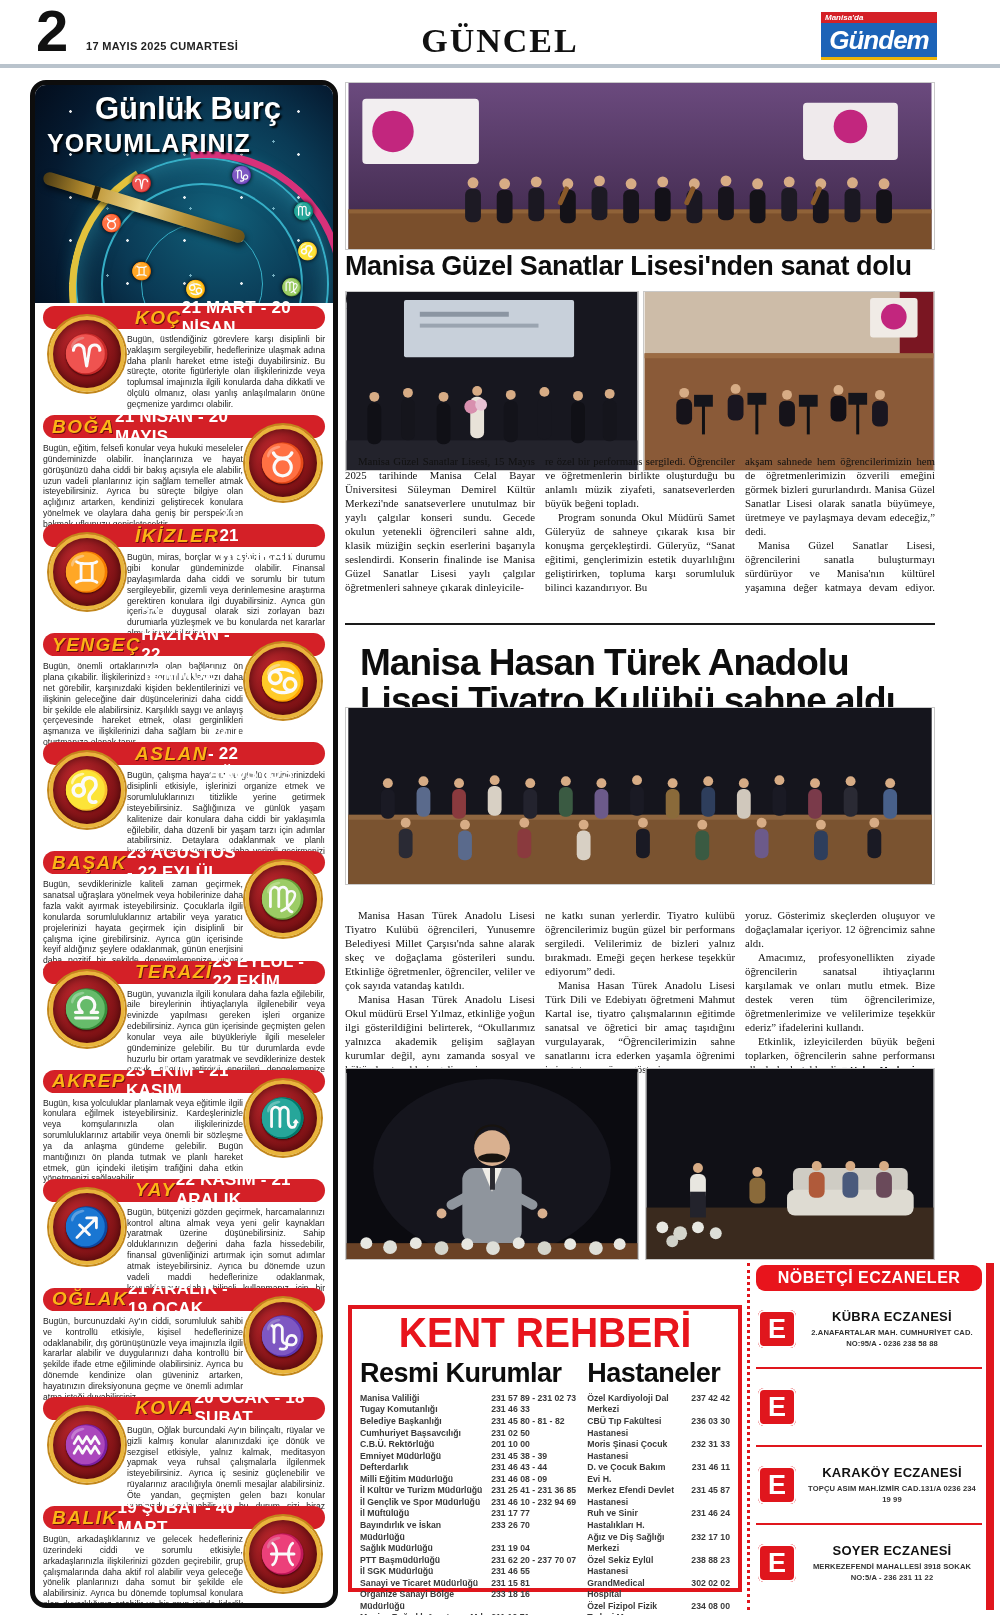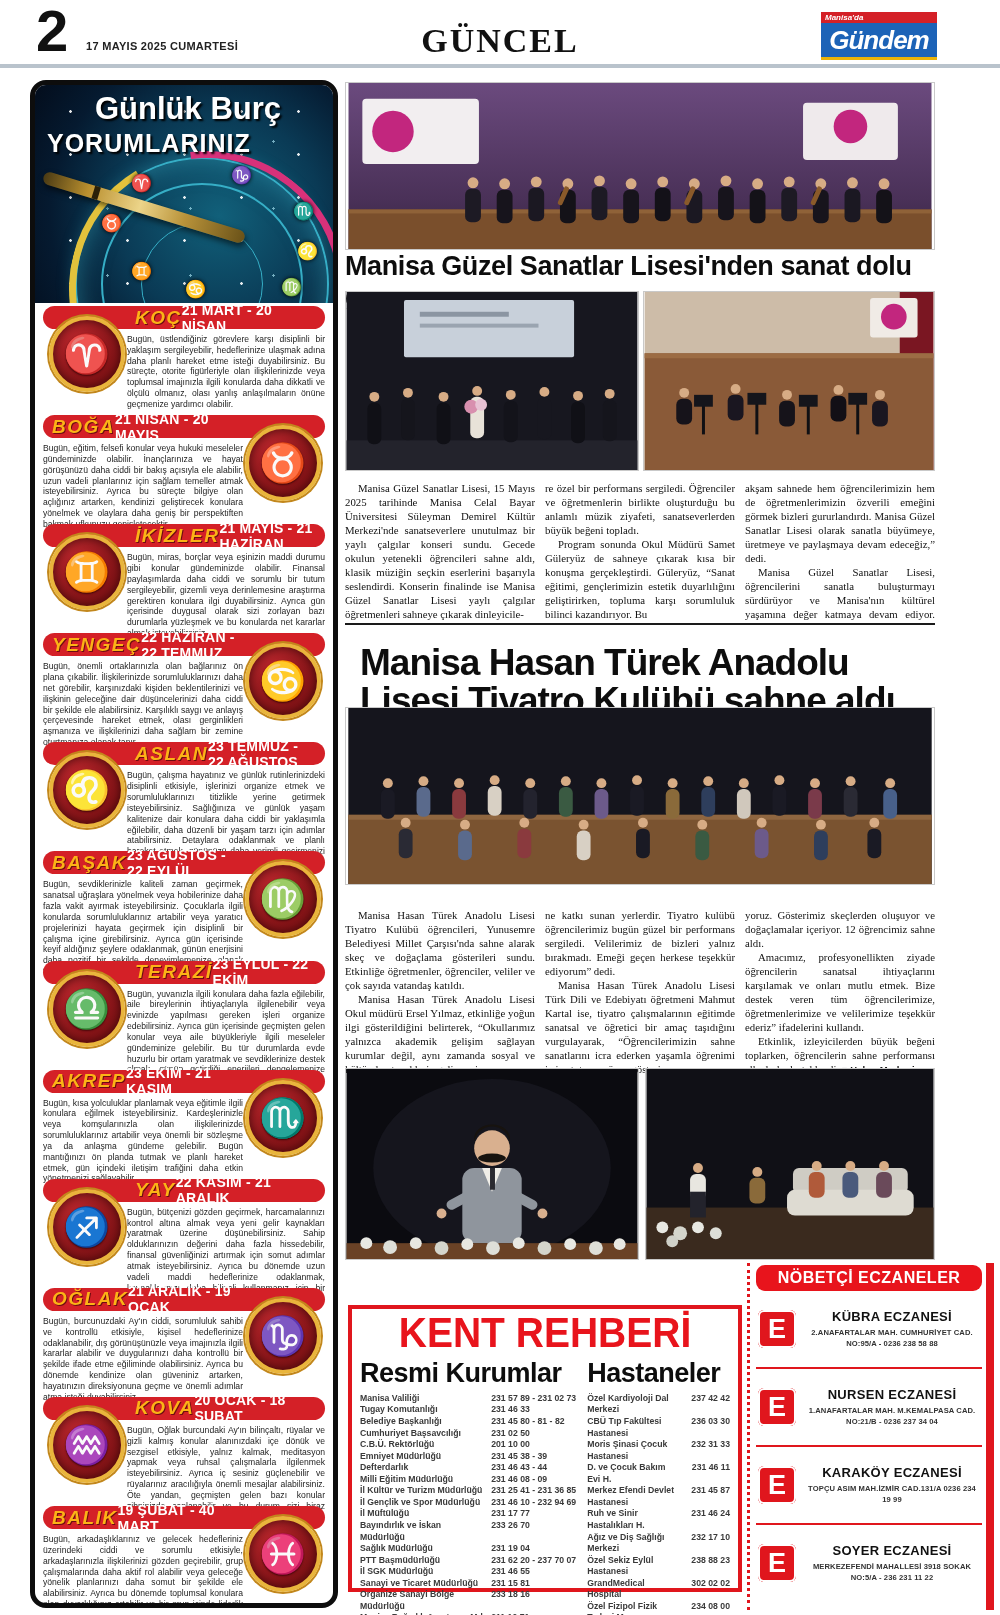--- a/index.html
+++ b/index.html
@@ -40,21 +40,21 @@
   .pen{position:absolute;left:4px;top:116px;width:210px;height:13px;border-radius:7px;transform:rotate(17deg);
         background:linear-gradient(90deg,#4a3a14,#b98f2e 22%,#ecd489 48%,#b9933a 70%,#6a5218);
         box-shadow:2px 3px 6px rgba(0,0,0,.6);}
   .pen::after{content:"";position:absolute;left:52px;top:0;width:6px;height:13px;background:#2a2008;}
   .signs{position:relative;}
   .sign{position:relative;height:109.1px;padding:3px 8px 0;box-sizing:border-box;}
   .sign-banner{height:23px;background:#d42027;border-radius:12px;display:flex;align-items:center;
         justify-content:space-between;padding:0 9px;position:relative;z-index:2;}
   .sign-name{color:#fcb316;font-weight:bold;font-style:italic;font-size:19px;letter-spacing:1.5px;
         text-shadow:1px 1px 0 #6d0c10;}
-  .sign-dates{color:#fff;font-weight:bold;font-size:14px;letter-spacing:.2px;}
+  .sign-dates{color:#fff;font-weight:bold;font-size:17px;letter-spacing:.2px;}
   .sign-icon{position:absolute;top:13px;width:68px;height:68px;border-radius:50%;z-index:3;
         background:radial-gradient(circle at 35% 30%, #b8262c, #7c1114 72%);
         border:4px solid #e9b53c;box-shadow:0 0 0 2px #c2871c, inset 0 0 8px rgba(0,0,0,.5);
         display:flex;align-items:center;justify-content:center;color:#f5cd58;font-size:38px;
         text-shadow:0 1px 2px #3a0406;}
   .sign-body{margin-top:5px;font-size:8.6px;line-height:1.26;text-align:justify;color:#1d1d1d;}
   .sign:nth-child(odd) .sign-icon{left:14px;}
   .sign:nth-child(odd) .sign-banner{padding-left:92px;}
   .sign:nth-child(odd) .sign-body{padding-left:84px;}
   .sign:nth-child(even) .sign-icon{right:12px;}
@@ -355,21 +355,21 @@
     <rect x="58" y="108" width="3" height="36" fill="#101014"></rect>
       <rect x="50" y="104" width="19" height="12" fill="#15151b"></rect>
     <rect x="112" y="106" width="3" height="38" fill="#101014"></rect>
       <rect x="104" y="102" width="19" height="12" fill="#15151b"></rect>
     <rect x="164" y="108" width="3" height="36" fill="#101014"></rect>
       <rect x="156" y="104" width="19" height="12" fill="#15151b"></rect>
     <rect x="214" y="106" width="3" height="38" fill="#101014"></rect>
       <rect x="206" y="102" width="19" height="12" fill="#15151b"></rect>
   </svg>
 
-  <div class="art-cols" id="text1" style="left:345px;top:481px;width:590px;height:144px;">
+  <div class="art-cols" id="text1" style="left:345px;top:454px;width:590px;height:144px;">
     <div class="art-col">
       <p>Manisa Güzel Sanatlar Lisesi, 15 Mayıs 2025 tarihinde Manisa Celal Bayar Üniversitesi Süleyman Demirel Kültür Merkezi'nde sanatseverlere unutulmaz bir yaylı çalgılar konseri sundu. Gecede okulun yetenekli öğrencileri sahne aldı, klasik müziğin seçkin eserlerini başarıyla seslendirdi. Konserin finalinde ise Manisa Güzel Sanatlar Lisesi yaylı çalgılar öğretmenleri sahneye çıkarak dinleyicile-</p>
     </div>
     <div class="art-col">
       <p class="cont">re özel bir performans sergiledi. Öğrenciler ve öğretmenlerin birlikte oluşturduğu bu anlamlı müzik ziyafeti, sanatseverlerden büyük beğeni topladı.</p>
       <p>Program sonunda Okul Müdürü Samet Güleryüz de sahneye çıkarak kısa bir konuşma gerçekleştirdi. Güleryüz, “Sanat eğitimi, gençlerimizin estetik duyarlılığını geliştirirken, topluma karşı sorumluluk bilinci kazandırıyor. Bu</p>
     </div>
     <div class="art-col">
       <p class="cont">akşam sahnede hem öğrencilerimizin hem de öğretmenlerimizin özverili emeğini görmek bizleri gururlandırdı. Manisa Güzel Sanatlar Lisesi olarak sanatla büyümeye, üretmeye ve paylaşmaya devam edeceğiz,” dedi.</p>
       <p><span>Manisa Güzel Sanatlar Lisesi, öğrencilerini sanatla buluşturmayı sürdürüyor ve Manisa'nın kültürel yaşamına değer katmaya devam ediyor.</span>
@@ -644,24 +644,20 @@
       <div class="ecz-card">
         <div class="ecz-logo">E</div>
         <div class="ecz-info">
           <div class="ecz-name">KÜBRA ECZANESİ</div>
           <div class="ecz-addr">2.ANAFARTALAR MAH. CUMHURİYET CAD. NO:95/A - 0236 238 58 88</div>
         </div>
       </div>
 
       <div class="ecz-card">
         <div class="ecz-logo">E</div>
-        <div class="ecz-info">
-          <div class="ecz-name">NURSEN ECZANESİ</div>
-          <div class="ecz-addr">1.ANAFARTALAR MAH. M.KEMALPASA CAD. NO:21/B - 0236 237 34 04</div>
-        </div>
       </div>
 
       <div class="ecz-card">
         <div class="ecz-logo">E</div>
         <div class="ecz-info">
           <div class="ecz-name">KARAKÖY ECZANESİ</div>
           <div class="ecz-addr">TOPÇU ASIM MAH.İZMİR CAD.131/A 0236 234 19 99</div>
         </div>
       </div>
 

